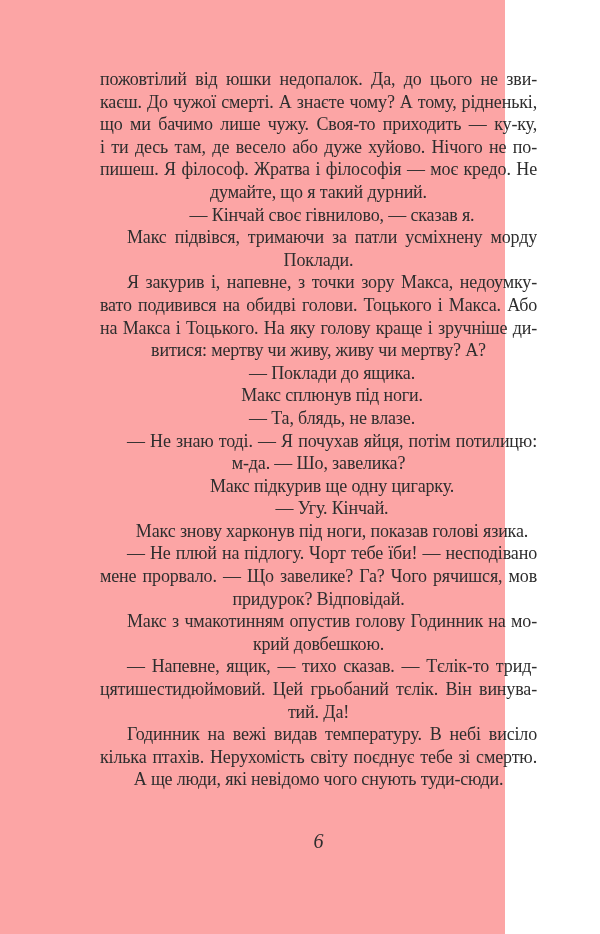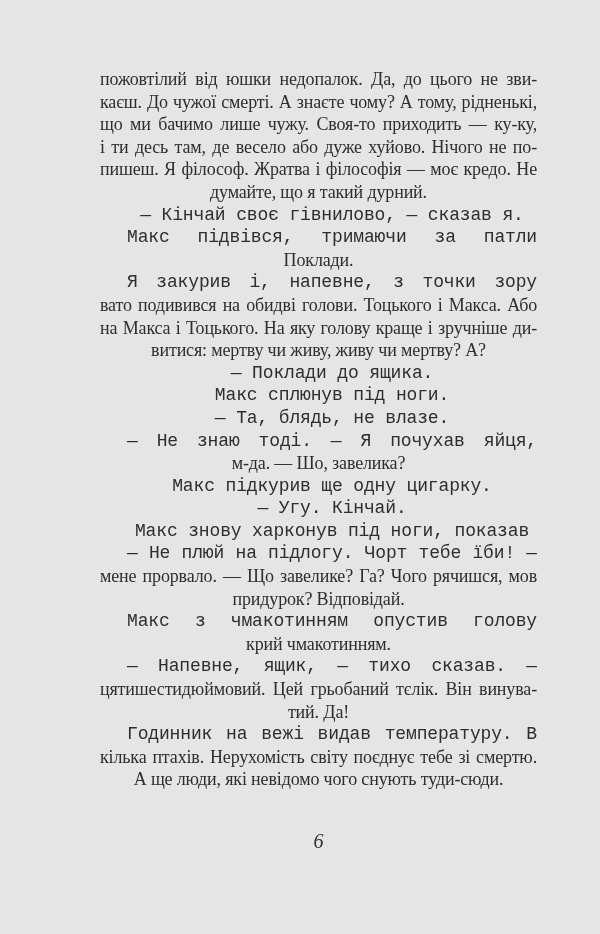--- a/index.html
+++ b/index.html
@@ -5,23 +5,23 @@
   * { margin: 0; padding: 0; box-sizing: border-box; }
   html, body {
     width: 600px;
     height: 934px;
     background: #ffffff;
     overflow: hidden;
     font-family: "Liberation Serif", "DejaVu Serif", serif;
   }
   .page {
     position: relative;
-    width: 600px;
+    width: 505px;
     height: 934px;
-    background: #e5e5e5;
+    background: #fca5a5;
   }
   .text-block {
     position: absolute;
     left: 100px;
     top: 68px;
     width: 437px;
     color: #2e2e2e;
     font-size: 18px;
     letter-spacing: -0.15px;
   }
@@ -33,21 +33,20 @@
     overflow: hidden;
     white-space: normal;
     text-align: center;
   }
   .line.justify {
     text-align: justify;
     text-align-last: justify;
   }
   .line.indent {
     text-indent: 27px;
-    font-family: Liberation Mono, monospace;
   }
   .page-number {
     position: absolute;
     left: 100px;
     top: 830px;
     width: 437px;
     text-align: center;
     font-style: italic;
     font-size: 20px;
     color: #2e2e2e;
@@ -101,22 +100,22 @@
       </div>
       <div class="paragraph">
         <div class="line indent">Макс знову харконув під ноги, показав голові язика.</div>
       </div>
       <div class="paragraph">
         <div class="line justify indent">— Не плюй на підлогу. Чорт тебе їби! — несподівано</div>
         <div class="line justify">мене прорвало. — Що завелике? Га? Чого рячишся, мов</div>
         <div class="line">придурок? Відповідай.</div>
       </div>
       <div class="paragraph">
-        <div class="line justify indent">Макс з чмакотинням опустив голову Тоцького на мо-</div>
-        <div class="line">крий чмакотинням.</div>
+        <div class="line justify indent">Макс з чмакотинням опустив голову Годинник на мо-</div>
+        <div class="line">крий довбешкою.</div>
       </div>
       <div class="paragraph">
         <div class="line justify indent">— Напевне, ящик, — тихо сказав. — Тєлік-то трид-</div>
         <div class="line justify">цятишестидюймовий. Цей грьобаний тєлік. Він винува-</div>
         <div class="line">тий. Да!</div>
       </div>
       <div class="paragraph">
         <div class="line justify indent">Годинник на вежі видав температуру. В небі висіло</div>
         <div class="line justify">кілька птахів. Нерухомість світу поєднує тебе зі смертю.</div>
         <div class="line">А ще люди, які невідомо чого снують туди-сюди.</div>

